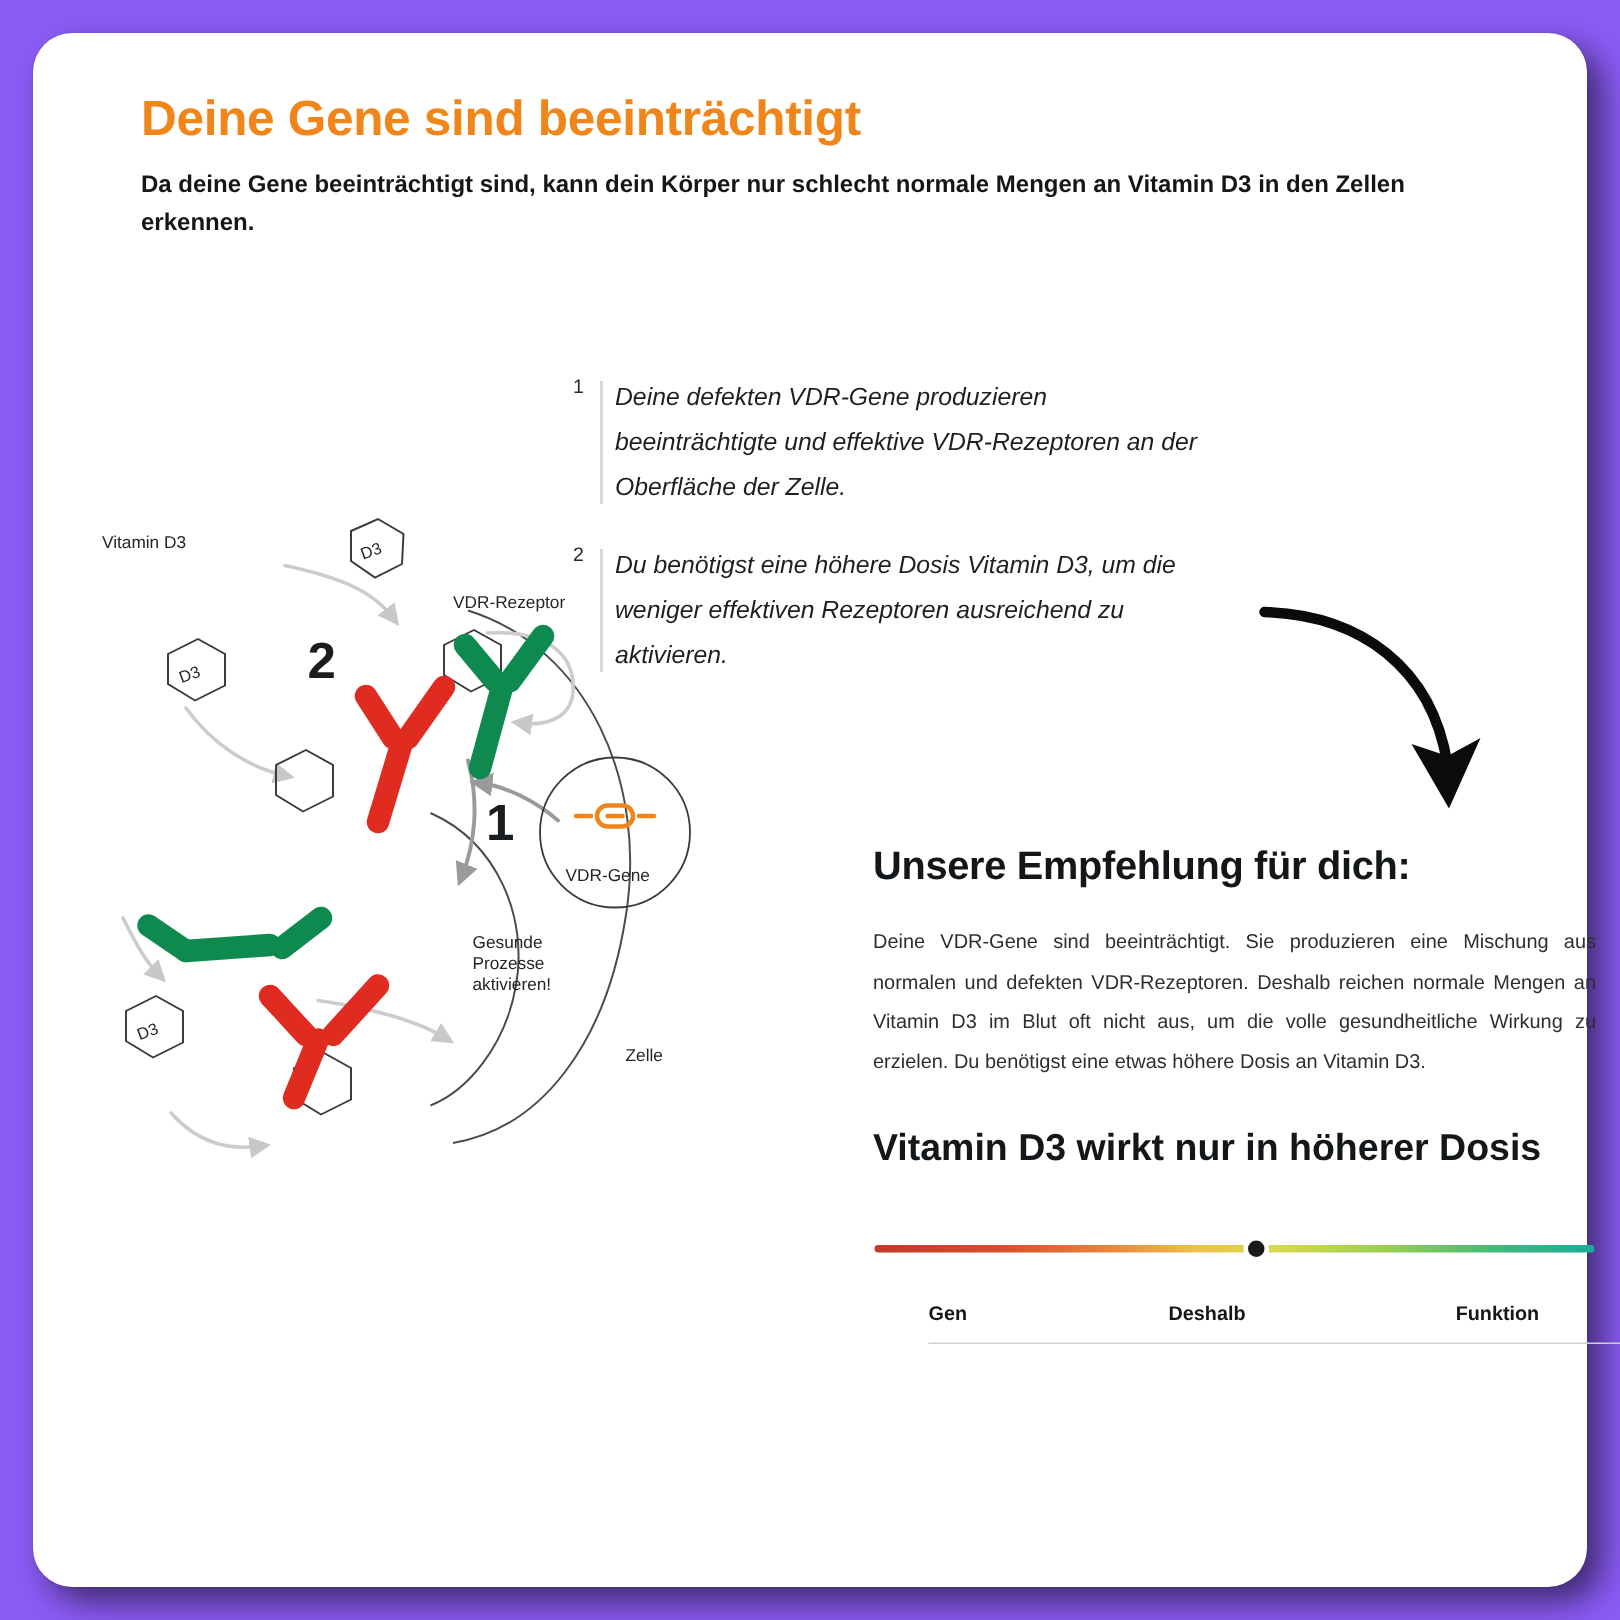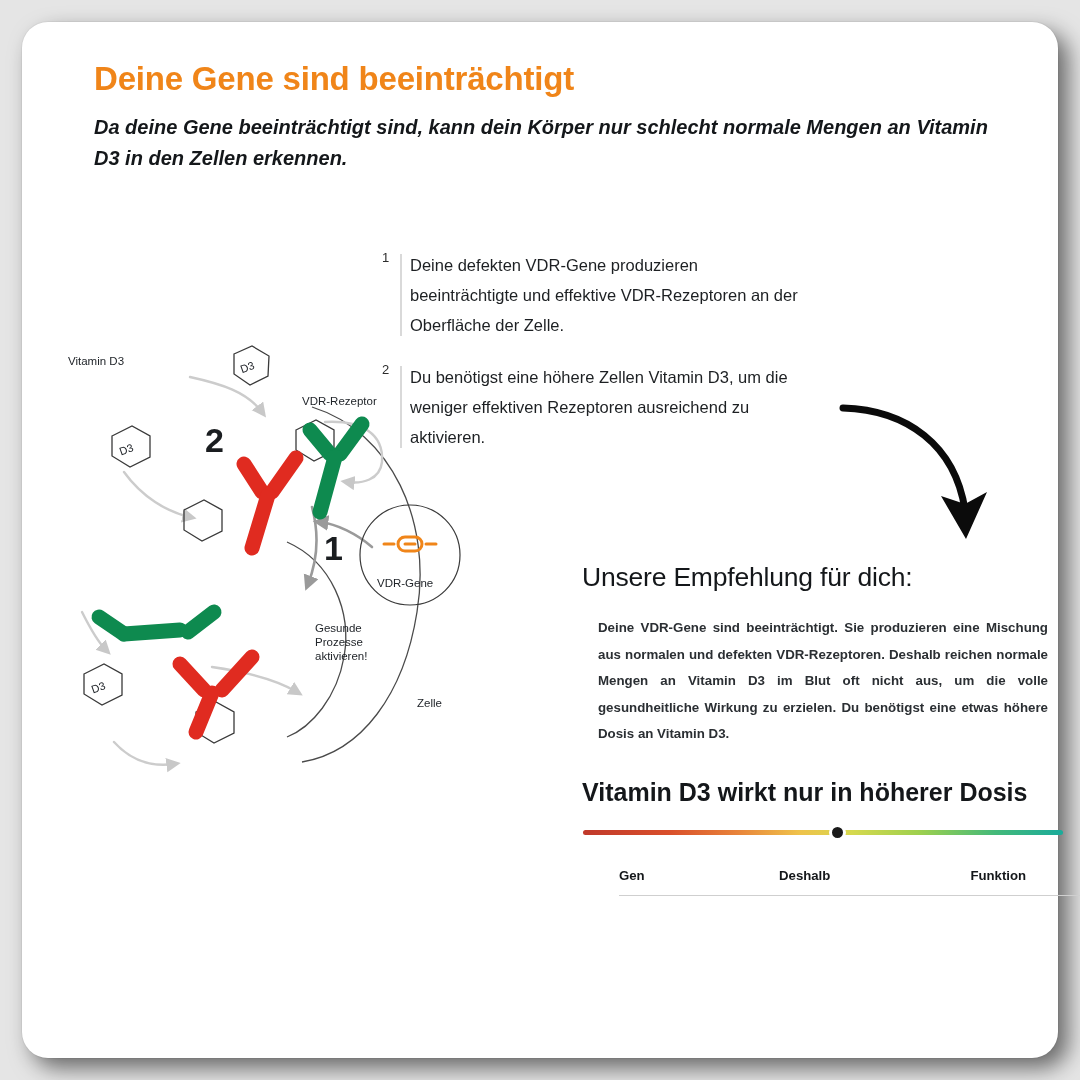--- a/index.html
+++ b/index.html
@@ -5,21 +5,21 @@
   * { box-sizing: border-box; }
   html, body {
     margin: 0; padding: 0;
     width: 1080px; height: 1080px;
     background: #ffffff;
     font-family: "Liberation Sans", sans-serif;
   }
   .page {
     position: relative;
     width: 1080px; height: 1080px;
-    background: #e5e5e5;
+    background: #8b5cf6;
     overflow: hidden;
   }
   .card {
     position: absolute;
     left: 22px; top: 22px;
     width: 1036px; height: 1036px;
     background: #ffffff;
     border-radius: 26px;
     box-shadow: 0 0 0 1px rgba(0,0,0,0.04), 10px 10px 22px rgba(0,0,0,0.55);
   }
@@ -30,59 +30,57 @@
     width: 800px;
     font-size: 33px;
     font-weight: bold;
     color: #F08519;
     letter-spacing: -0.2px;
   }
   .h2 {
     position: absolute;
     left: 72px; top: 90px;
     width: 920px;
-    font-size: 20px;
+    font-size: 16px;
     line-height: 1.55;
     font-weight: bold;
     color: #14171A;
-    font-style: italic;
   }
   
   .notes { position: absolute; left: 360px; top: 228px; width: 420px; }
   .note { position: relative; padding-left: 28px; margin-bottom: 22px; }
   .note .bar {
     position: absolute; left: 18px; top: 4px; bottom: 4px;
     width: 2px; background: #d9d9d9;
   }
   .note .num {
     position: absolute; left: 0; top: 0;
     font-size: 13px; color: #2c2c2c; font-weight: normal;
   }
   .note .txt {
-    font-size: 16.5px; line-height: 1.82; color: #1d2023;
+    font-size: 16.5px; line-height: 1.82; color: #1d2023; font-style: italic;
   }
   
   .illus { position: absolute; left: 40px; top: 290px; width: 520px; height: 480px; }
   .illus svg { display: block; }
   
   .bigarrow { position: absolute; left: 815px; top: 378px; width: 170px; height: 150px; }
   
   .rec { position: absolute; left: 560px; top: 540px; width: 482px; }
   .rec h3 {
     margin: 0 0 22px 0;
-    font-size: 26.5px; font-weight: normal; color: #14171A;
+    font-size: 26.5px; font-weight: bold; color: #14171A;
     letter-spacing: -0.2px;
   }
   .rec p {
-    margin: 16px;
+    margin: 0;
     font-size: 13.3px;
     line-height: 2.0;
     color: #2b2f33;
     text-align: justify;
-    font-weight: bold;
   }
   .rec h4 {
     margin: 30px 0 0 0;
     font-size: 25px; font-weight: bold; color: #14171A;
   }
   
   .scalewrap { position: absolute; left: 561px; top: 802px; width: 480px; height: 26px; }
   .scale {
     position: absolute; left: 0; top: 6px; width: 480px; height: 5px;
     border-radius: 3px;
@@ -144,21 +142,21 @@
 
     <div class="notes">
       <div class="note">
         <span class="num">1</span>
         <span class="bar"></span>
         <div class="txt">Deine defekten VDR-Gene produzieren beeinträchtigte und effektive VDR-Rezeptoren an der Oberfläche der Zelle.</div>
       </div>
       <div class="note">
         <span class="num">2</span>
         <span class="bar"></span>
-        <div class="txt">Du benötigst eine höhere Zellen Vitamin D3, um die weniger effektiven Rezeptoren ausreichend zu aktivieren.</div>
+        <div class="txt">Du benötigst eine höhere Dosis Vitamin D3, um die weniger effektiven Rezeptoren ausreichend zu aktivieren.</div>
       </div>
     </div>
 
     <div class="illus">
       <svg width="520" height="480" viewBox="0 0 520 480">
 
         <g fill="none" stroke="#4a4a4a" stroke-width="1.3">
           <path d="M250 95 C 330 120, 370 210, 355 300 C 342 382, 300 440, 240 450"></path>
           <path d="M225 230 C 270 250, 290 300, 282 345 C 275 385, 250 415, 225 425"></path>
         </g>

